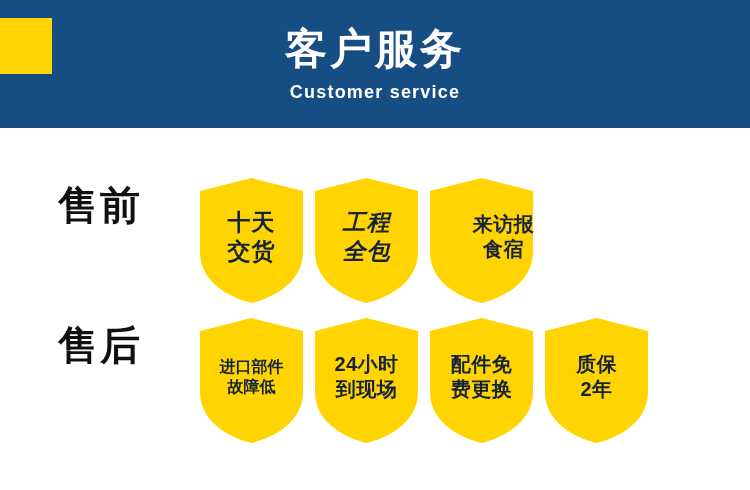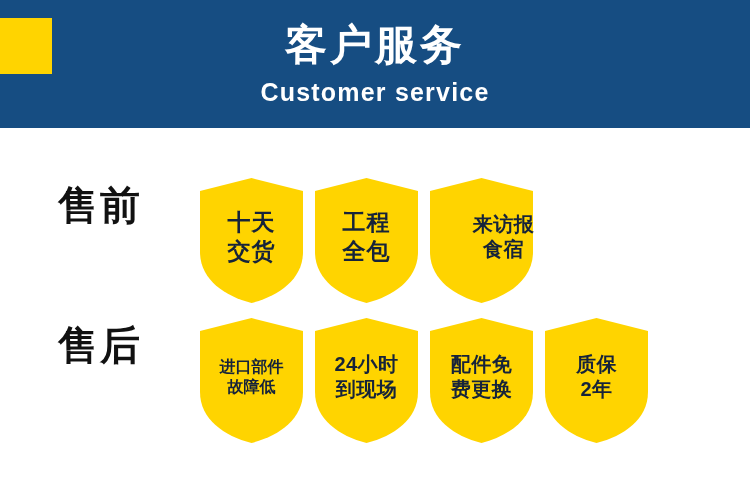--- a/index.html
+++ b/index.html
@@ -51,21 +51,21 @@
     color: #ffffff;
     font-size: 42px;
     font-weight: bold;
     letter-spacing: 3px;
     line-height: 1.05;
     margin-top: 2px;
     font-family: "Liberation Sans", "DejaVu Sans", sans-serif;
   }
   .header-title-en {
     color: #ffffff;
-    font-size: 25px;
+    font-size: 18px;
     font-weight: bold;
     letter-spacing: 1.2px;
     margin-top: 11px;
     font-family: "Liberation Sans", sans-serif;
   }
   
   .content {
     position: relative;
     width: 750px;
     height: 362px;
@@ -159,21 +159,21 @@
             <span class="shield-line">十天</span>
             <span class="shield-line">交货</span>
           </div>
         </div>
 
 
         <div class="shield">
           <svg viewBox="0 0 103 125">
             <path d="M51.5 0 L103 13 L103 74 C103 101 79 118 51.5 125 C24 118 0 101 0 74 L0 13 Z" fill="#ffd400"></path>
           </svg>
-          <div class="shield-text size-lg" style="color: rgb(22, 35, 58);">
+          <div class="shield-text size-lg" style="color: rgb(22, 35, 58); font-style: italic;">
             <span class="shield-line">工程</span>
             <span class="shield-line">全包</span>
           </div>
         </div>
 
         <div class="shield">
           <svg viewBox="0 0 103 125">
             <path d="M51.5 0 L103 13 L103 74 C103 101 79 118 51.5 125 C24 118 0 101 0 74 L0 13 Z" fill="#ffd400"></path>
           </svg>
           <div class="shield-text size-md" style="color: rgb(22, 35, 58); margin-left: 22px;">

